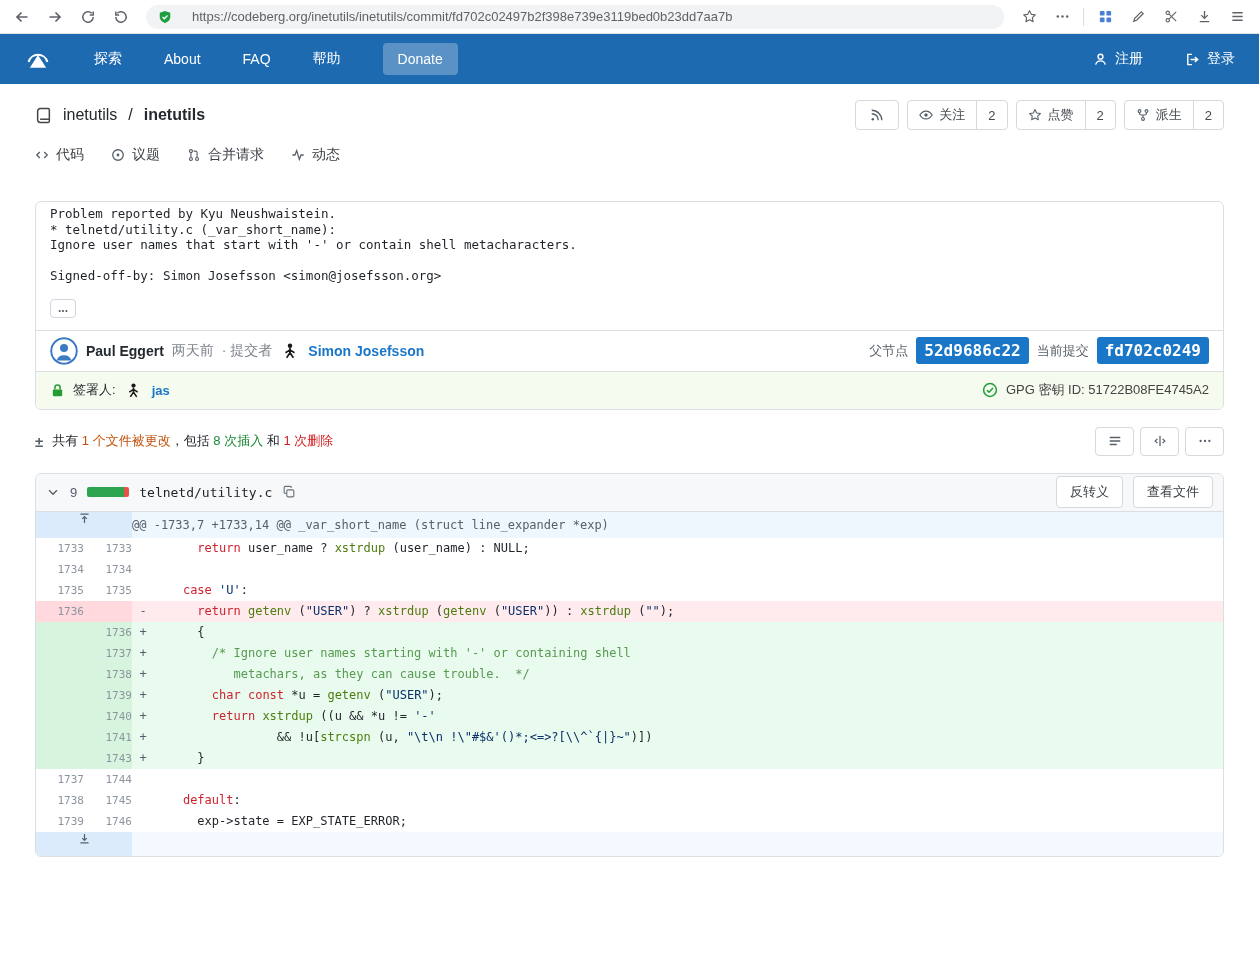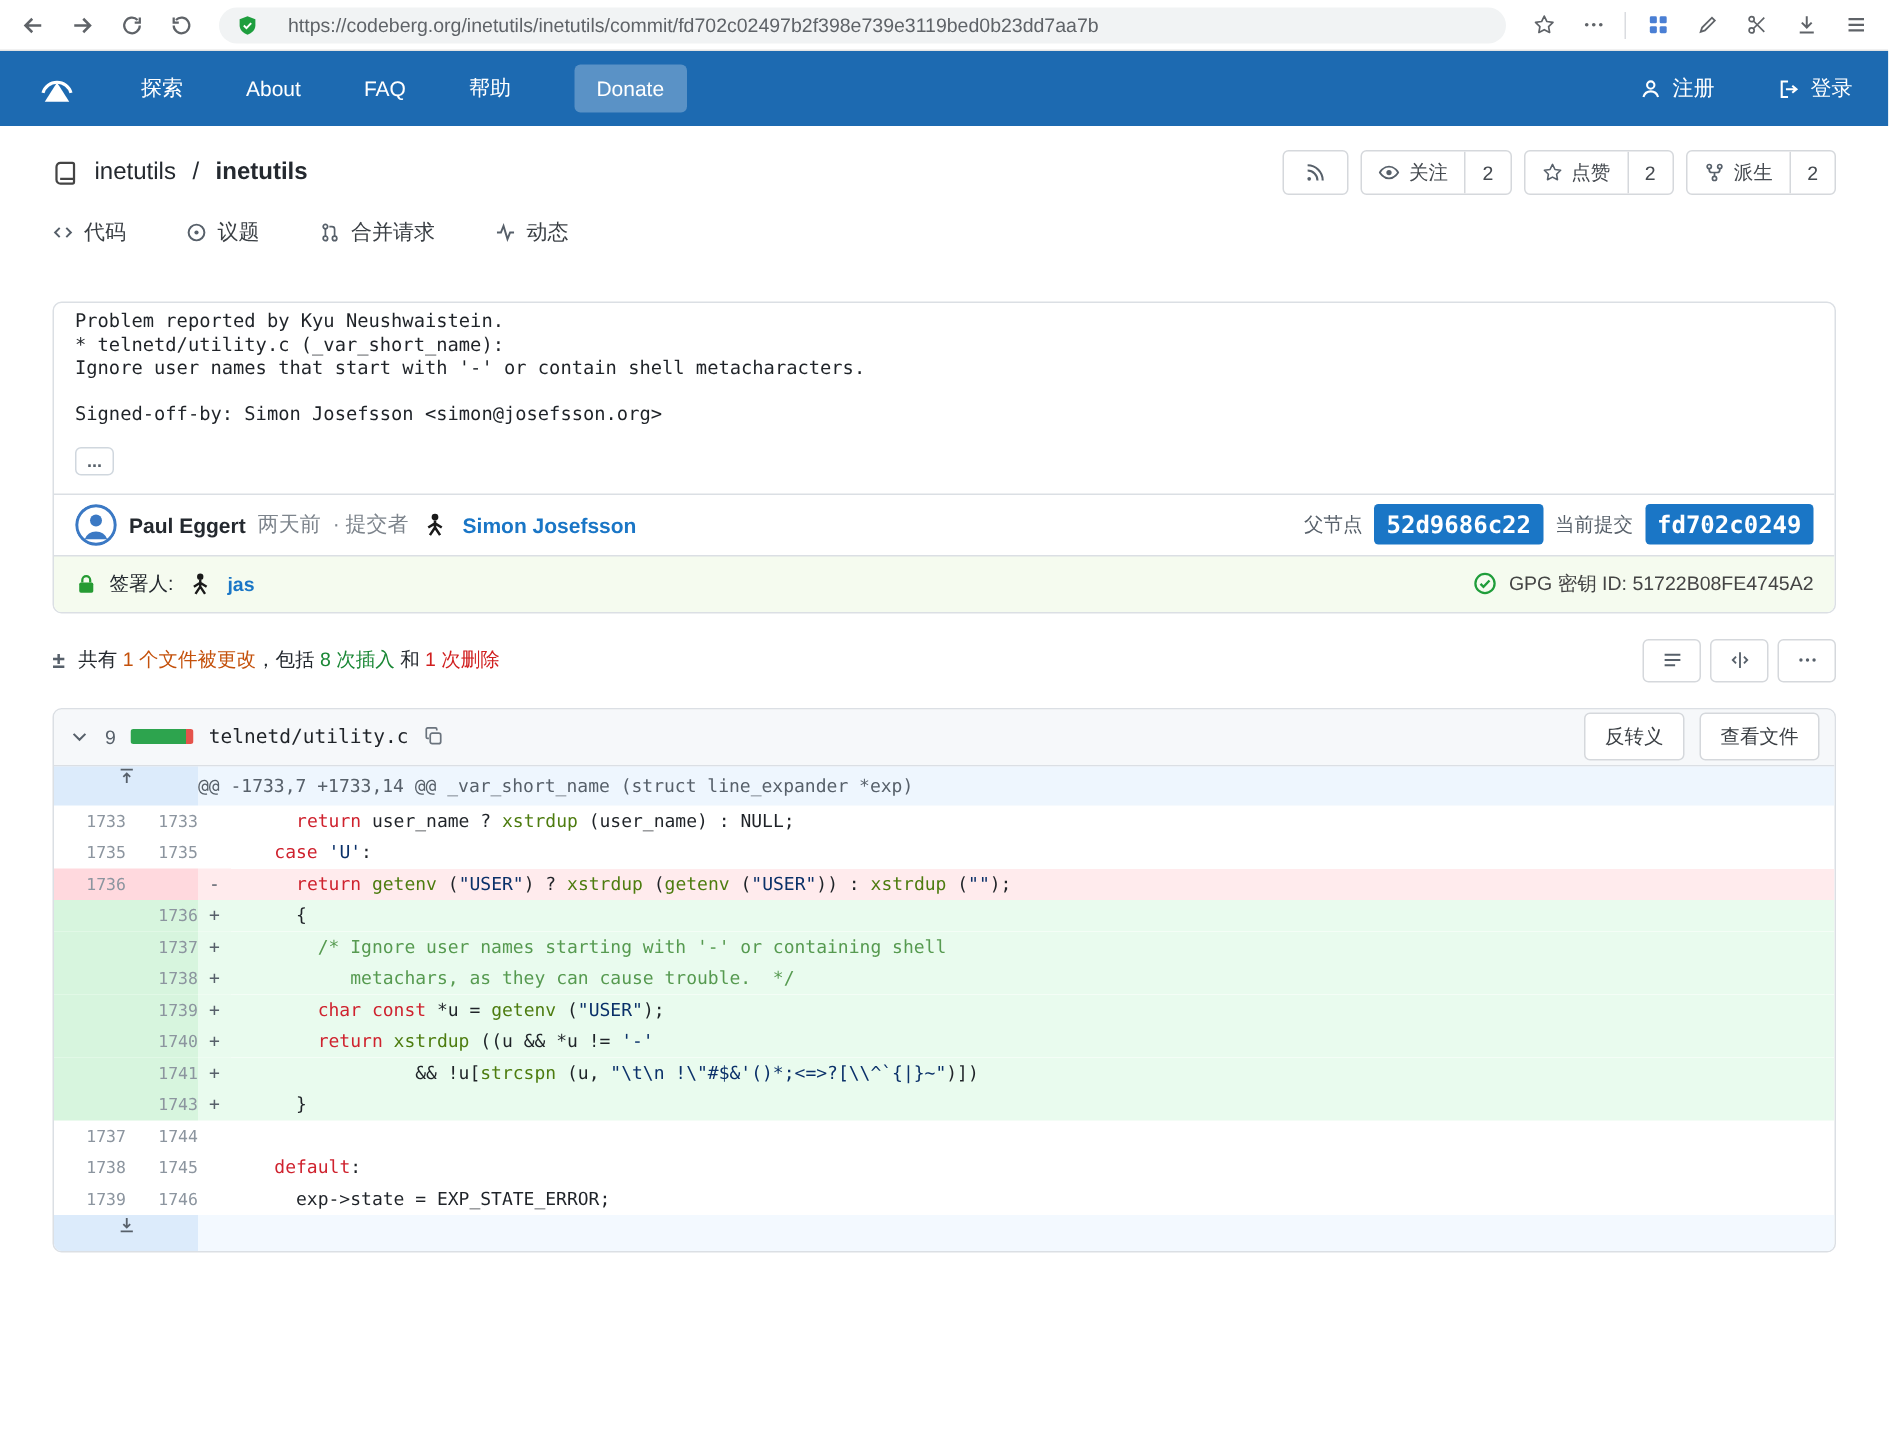--- a/index.html
+++ b/index.html
@@ -23,21 +23,21 @@
   
   .repo-head{padding:16px 35px 0}
   .repo-row1{display:flex;align-items:center}
   .repo-title{display:flex;align-items:flex-end;gap:11px;font-size:16px;color:#24292f}
   .repo-title .rname{font-weight:700}
   .repo-actions{margin-left:auto;display:flex;gap:8px}
   .act-btn{display:flex;align-items:stretch;border:1px solid #d5d8dc;border-radius:4px;background:#fff;font-size:13px;color:#454a50;height:30px;box-sizing:border-box;overflow:hidden;cursor:pointer}
   .act-btn .seg{display:flex;align-items:center;gap:6px;padding:0 11px}
   .act-btn .count{border-left:1px solid #d5d8dc;padding:0 11px;display:flex;align-items:center}
   .rss-btn .seg{padding:0 14px}
-  .repo-tabs{display:flex;gap:40px;margin-top:16px}
+  .repo-tabs{display:flex;gap:27px;margin-top:16px}
   .tab{display:flex;align-items:center;gap:7px;font-size:14px;color:#3a3f44;padding-bottom:13px;cursor:pointer}
 
   
   .main{padding:24px 35px 0}
   .commit-box{border:1px solid #dbdfe4;border-radius:6px;overflow:hidden}
   .commit-head{display:flex;align-items:center;padding:13px 14px 8px}
   .commit-title{font-family:"Liberation Serif","DejaVu Serif",serif;font-size:17.5px;font-weight:600;margin:0;color:#1f2328}
   .btn-primary{margin-left:auto;background:#1a76c6;color:#fff;border:none;border-radius:4px;font-size:13px;padding:9px 17px;cursor:pointer;font-family:inherit}
   .commit-msg{margin:0;padding:4px 14px 14px;font-family:"DejaVu Sans Mono","Liberation Mono",monospace;font-size:12.5px;line-height:15.5px;color:#1f2328;white-space:pre-wrap}
   .expand-btn{margin:0 14px 12px;border:1px solid #d0d7de;background:#fff;border-radius:4px;color:#57606a;font-size:12px;font-weight:700;padding:0 7px;line-height:17px;cursor:pointer}
@@ -435,20 +435,26 @@
             </td>
             <td class="hunk-code" colspan="2">@@ -1733,7 +1733,14 @@ _var_short_name (struct line_expander *exp)</td>
           </tr>
           <tr class="dl-ctx">
               <td class="num">1733</td>
               <td class="num">1733</td>
               <td class="sign"></td>
               <td class="code"><span class="t-p">      </span><span class="t-k">return</span><span class="t-p"> user_name ? </span><span class="t-f">xstrdup</span><span class="t-p"> (user_name) : NULL;</span></td>
             </tr>
             <tr class="dl-ctx">
+              <td class="num">1734</td>
+              <td class="num">1734</td>
+              <td class="sign"></td>
+              <td class="code"><span class="t-p"></span></td>
+            </tr>
+            <tr class="dl-ctx">
               <td class="num">1735</td>
               <td class="num">1735</td>
               <td class="sign"></td>
               <td class="code"><span class="t-p">    </span><span class="t-k">case</span><span class="t-p"> </span><span class="t-s">'U'</span><span class="t-p">:</span></td>
             </tr>
             <tr class="dl-del">
               <td class="num">1736</td>
               <td class="num"></td>
               <td class="sign">-</td>
               <td class="code"><span class="t-p">      </span><span class="t-k">return</span><span class="t-p"> </span><span class="t-f">getenv</span><span class="t-p"> (</span><span class="t-s">"USER"</span><span class="t-p">) ? </span><span class="t-f">xstrdup</span><span class="t-p"> (</span><span class="t-f">getenv</span><span class="t-p"> (</span><span class="t-s">"USER"</span><span class="t-p">)) : </span><span class="t-f">xstrdup</span><span class="t-p"> (</span><span class="t-s">""</span><span class="t-p">);</span></td>

